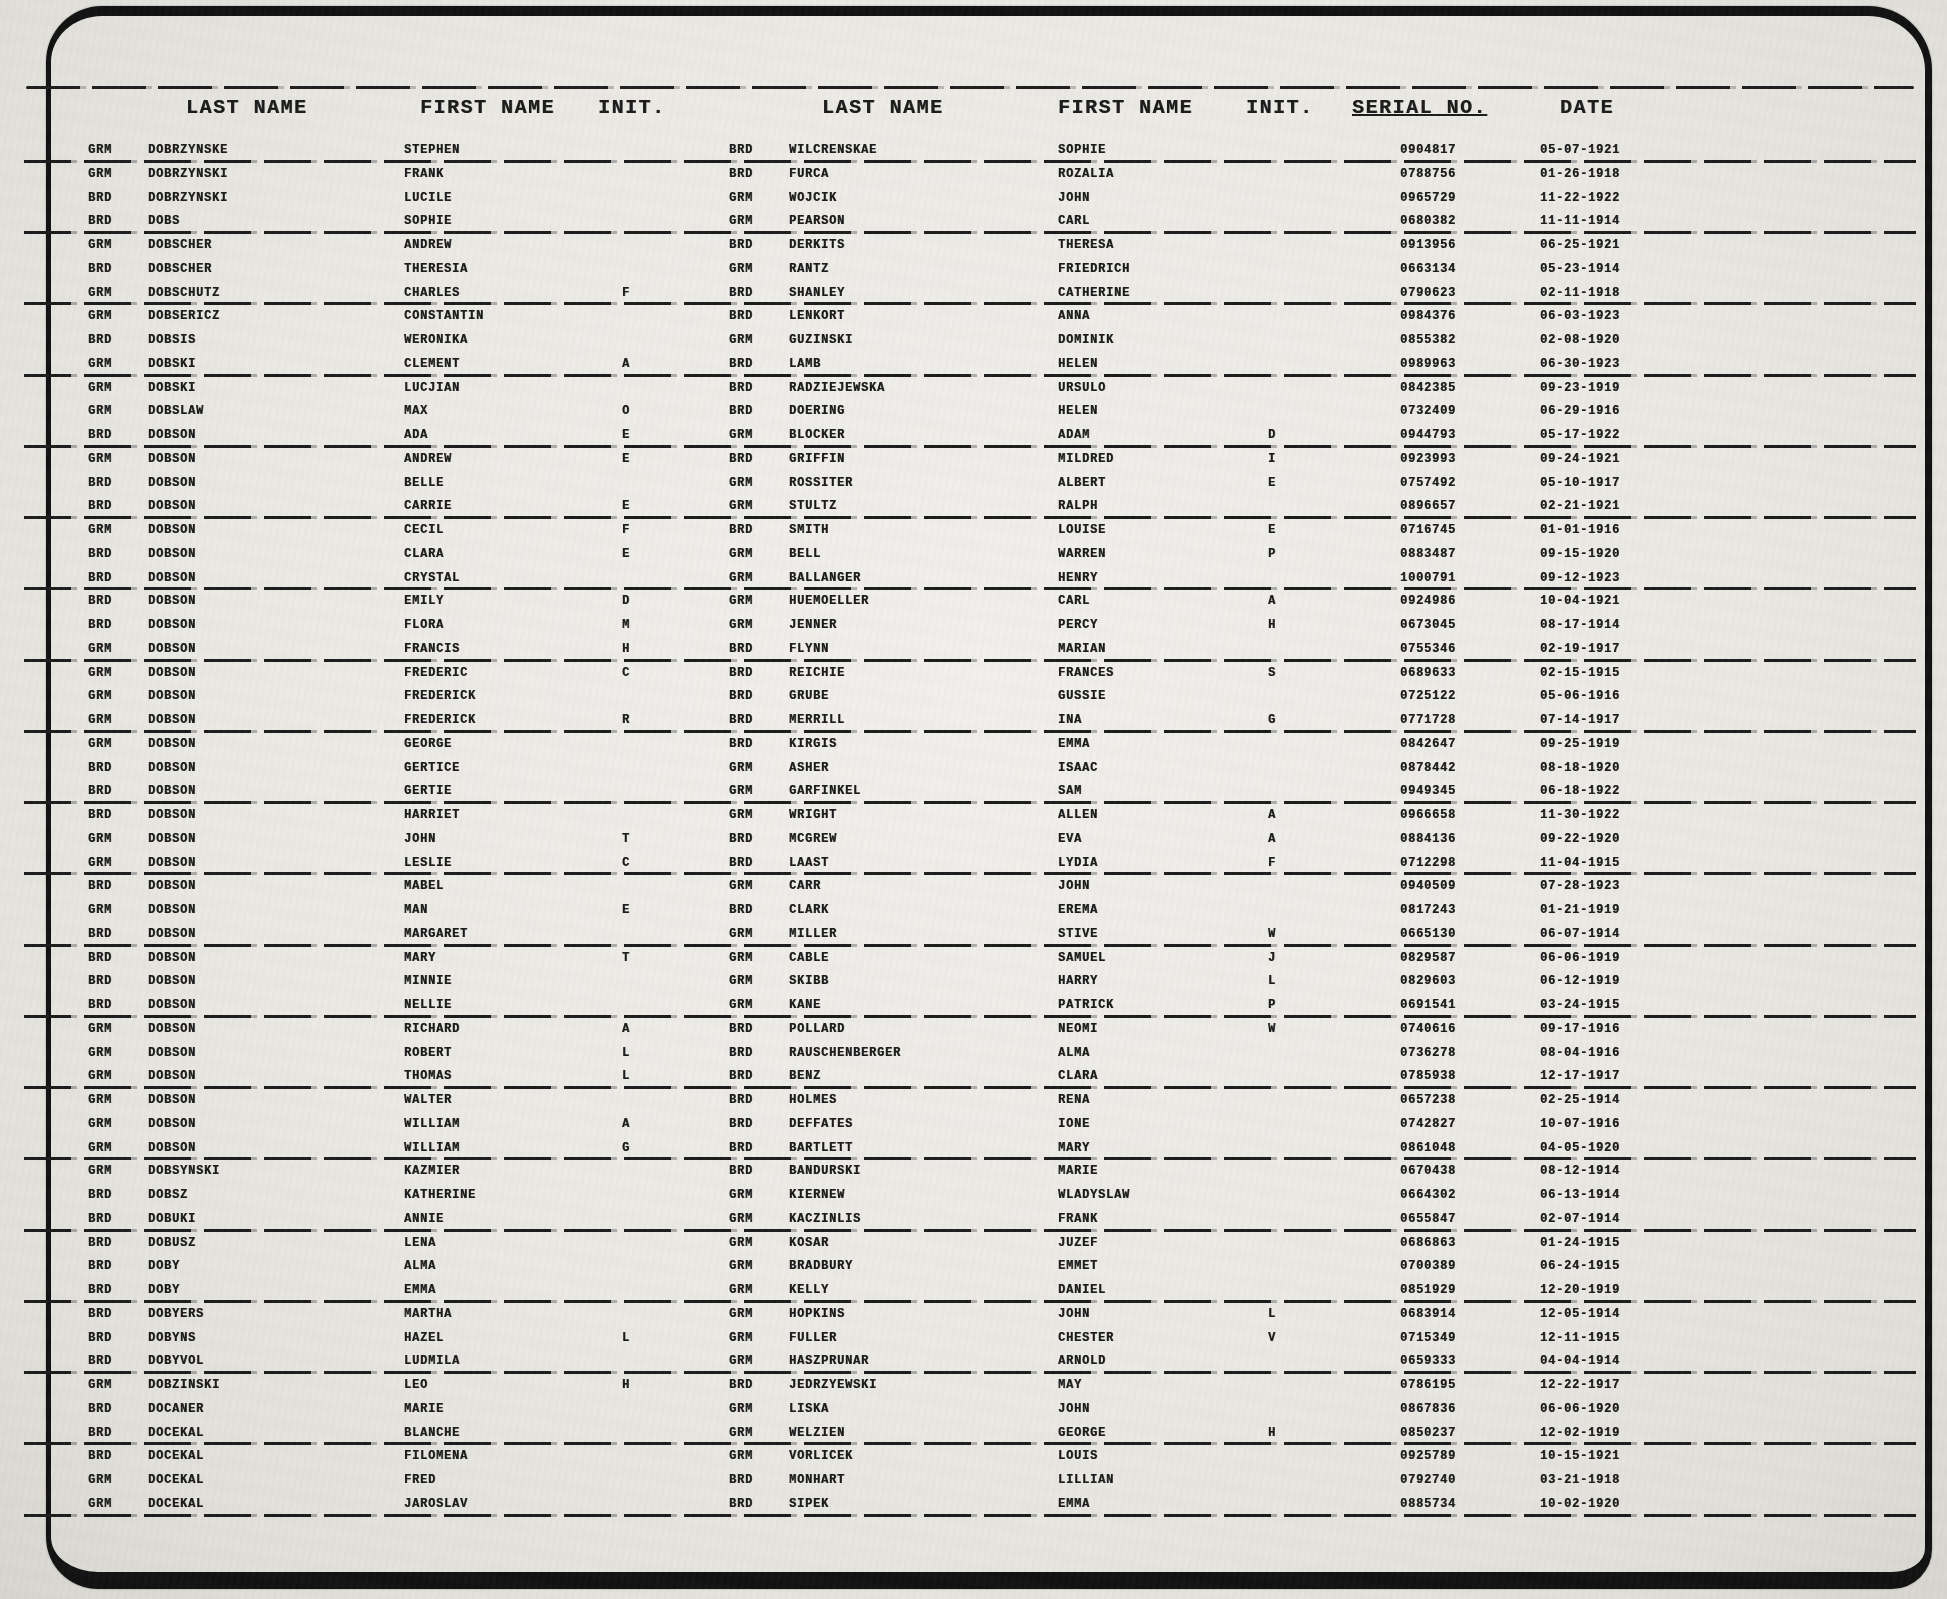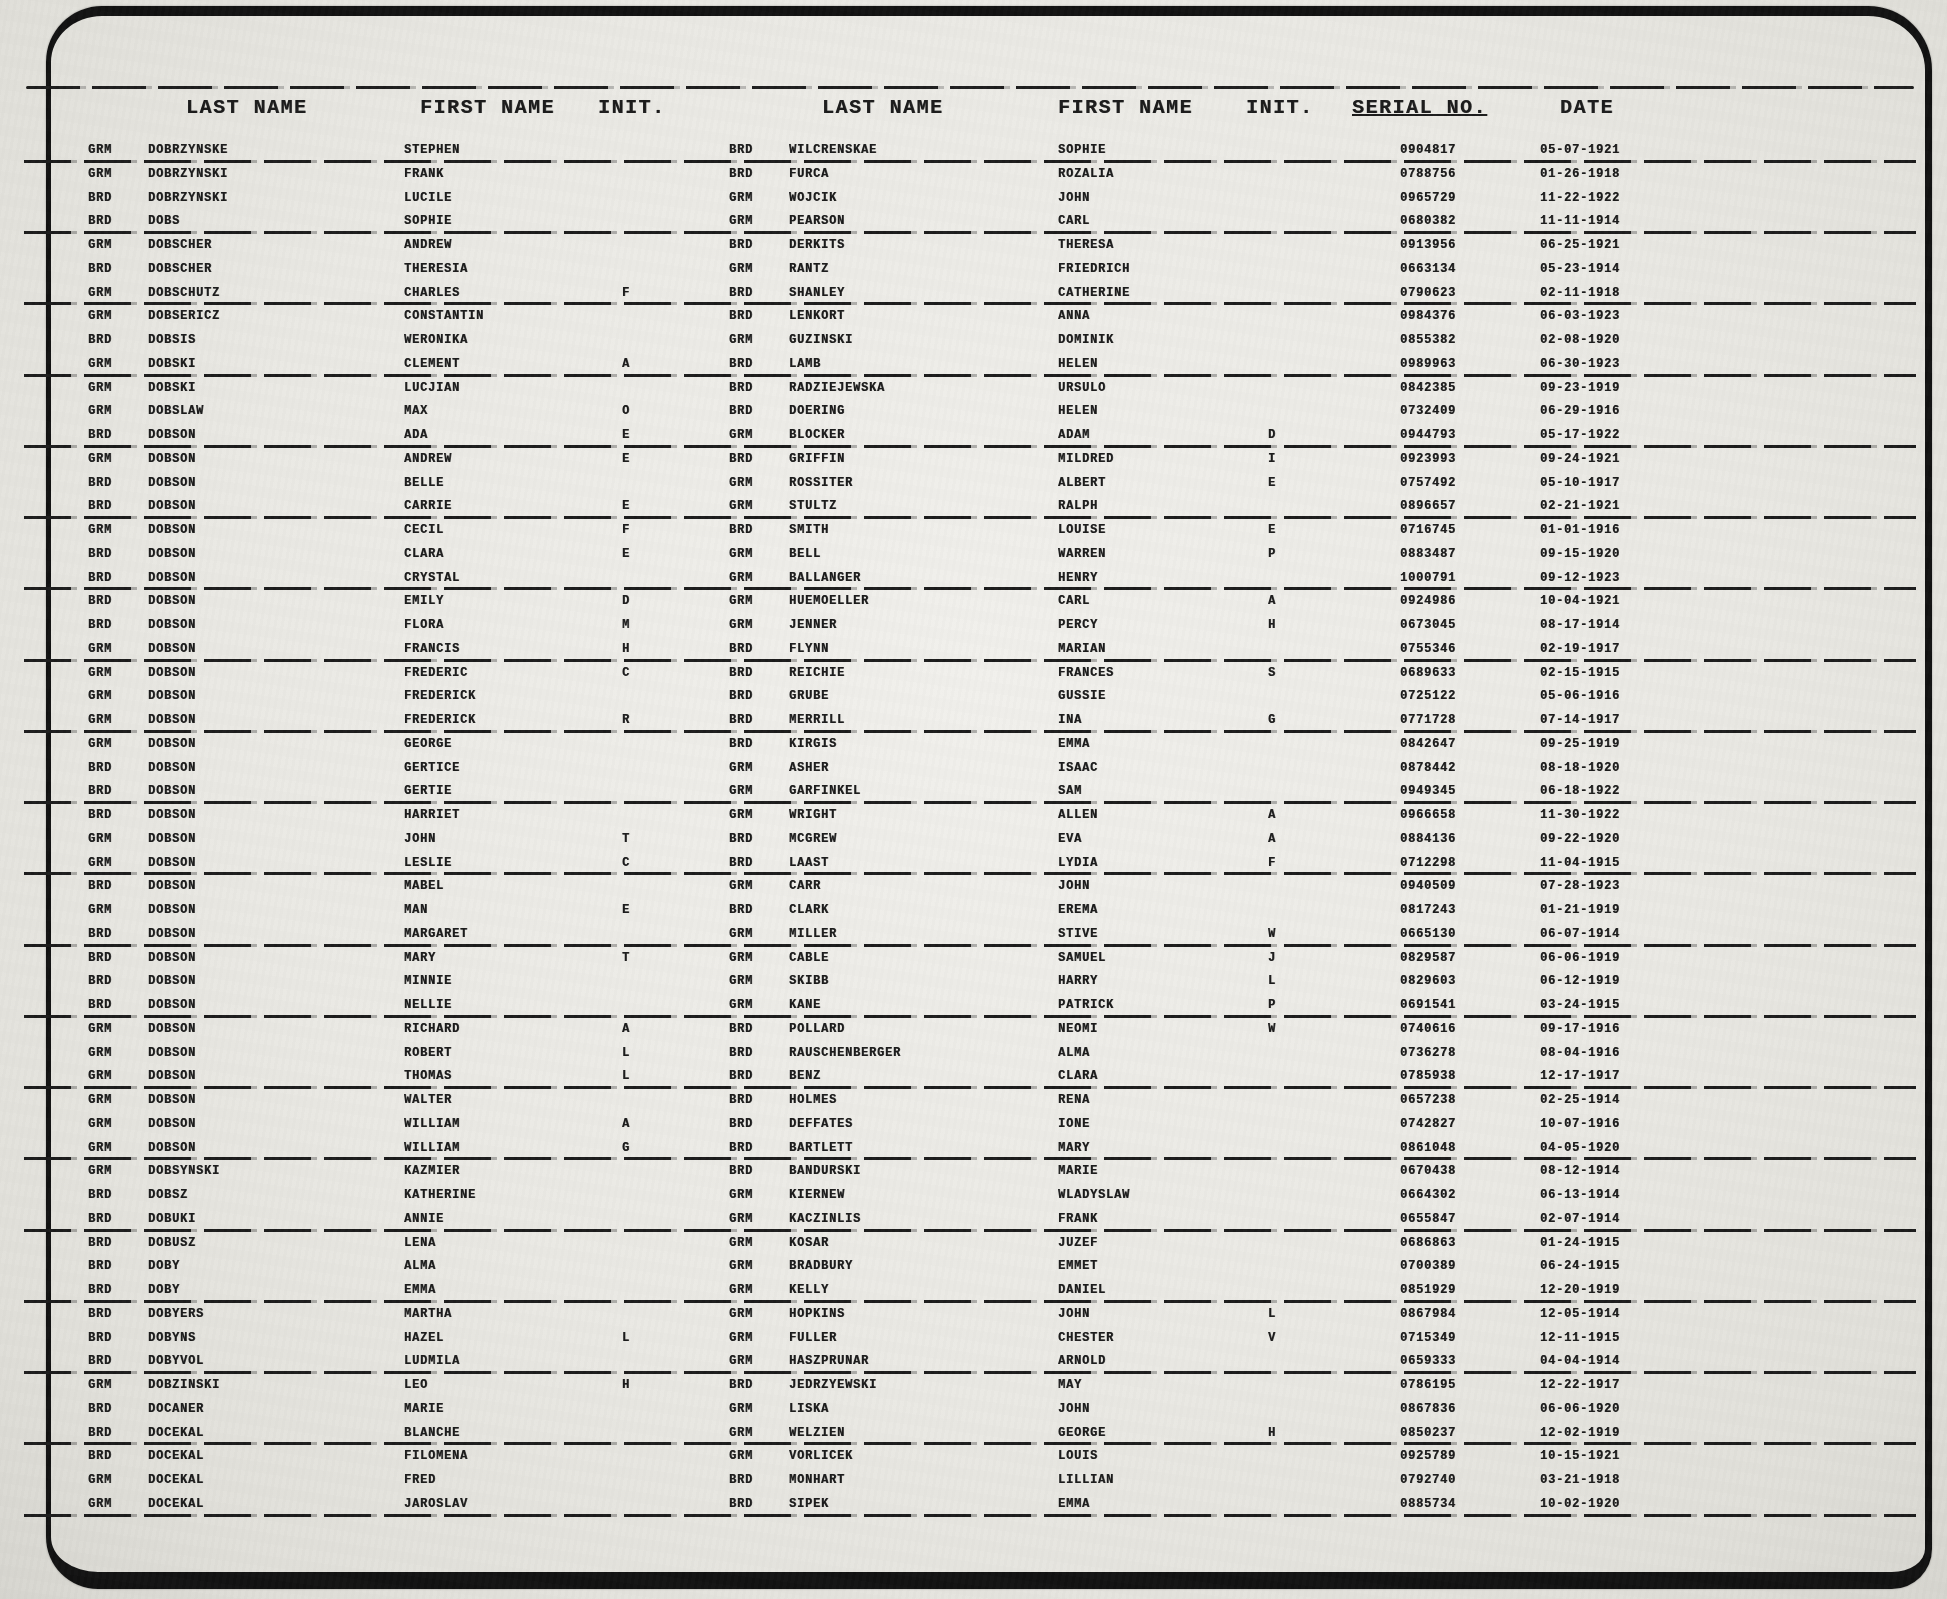--- a/index.html
+++ b/index.html
@@ -632,21 +632,21 @@
         <div class="underline"></div>
       </div>
       <div class="row ink">
         <span class="c0">BRD</span>
         <span class="c1">DOBYERS</span>
         <span class="c2">MARTHA</span>
         <span class="c4">GRM</span>
         <span class="c5">HOPKINS</span>
         <span class="c6">JOHN</span>
         <span class="c7">L</span>
-        <span class="c8">0867984</span>
+        <span class="c8">0683914</span>
         <span class="c9">12-05-1914</span>
       </div>
       <div class="row ink">
         <span class="c0">BRD</span>
         <span class="c1">DOBYNS</span>
         <span class="c2">HAZEL</span>
         <span class="c3">L</span>
         <span class="c4">GRM</span>
         <span class="c5">FULLER</span>
         <span class="c6">CHESTER</span>

